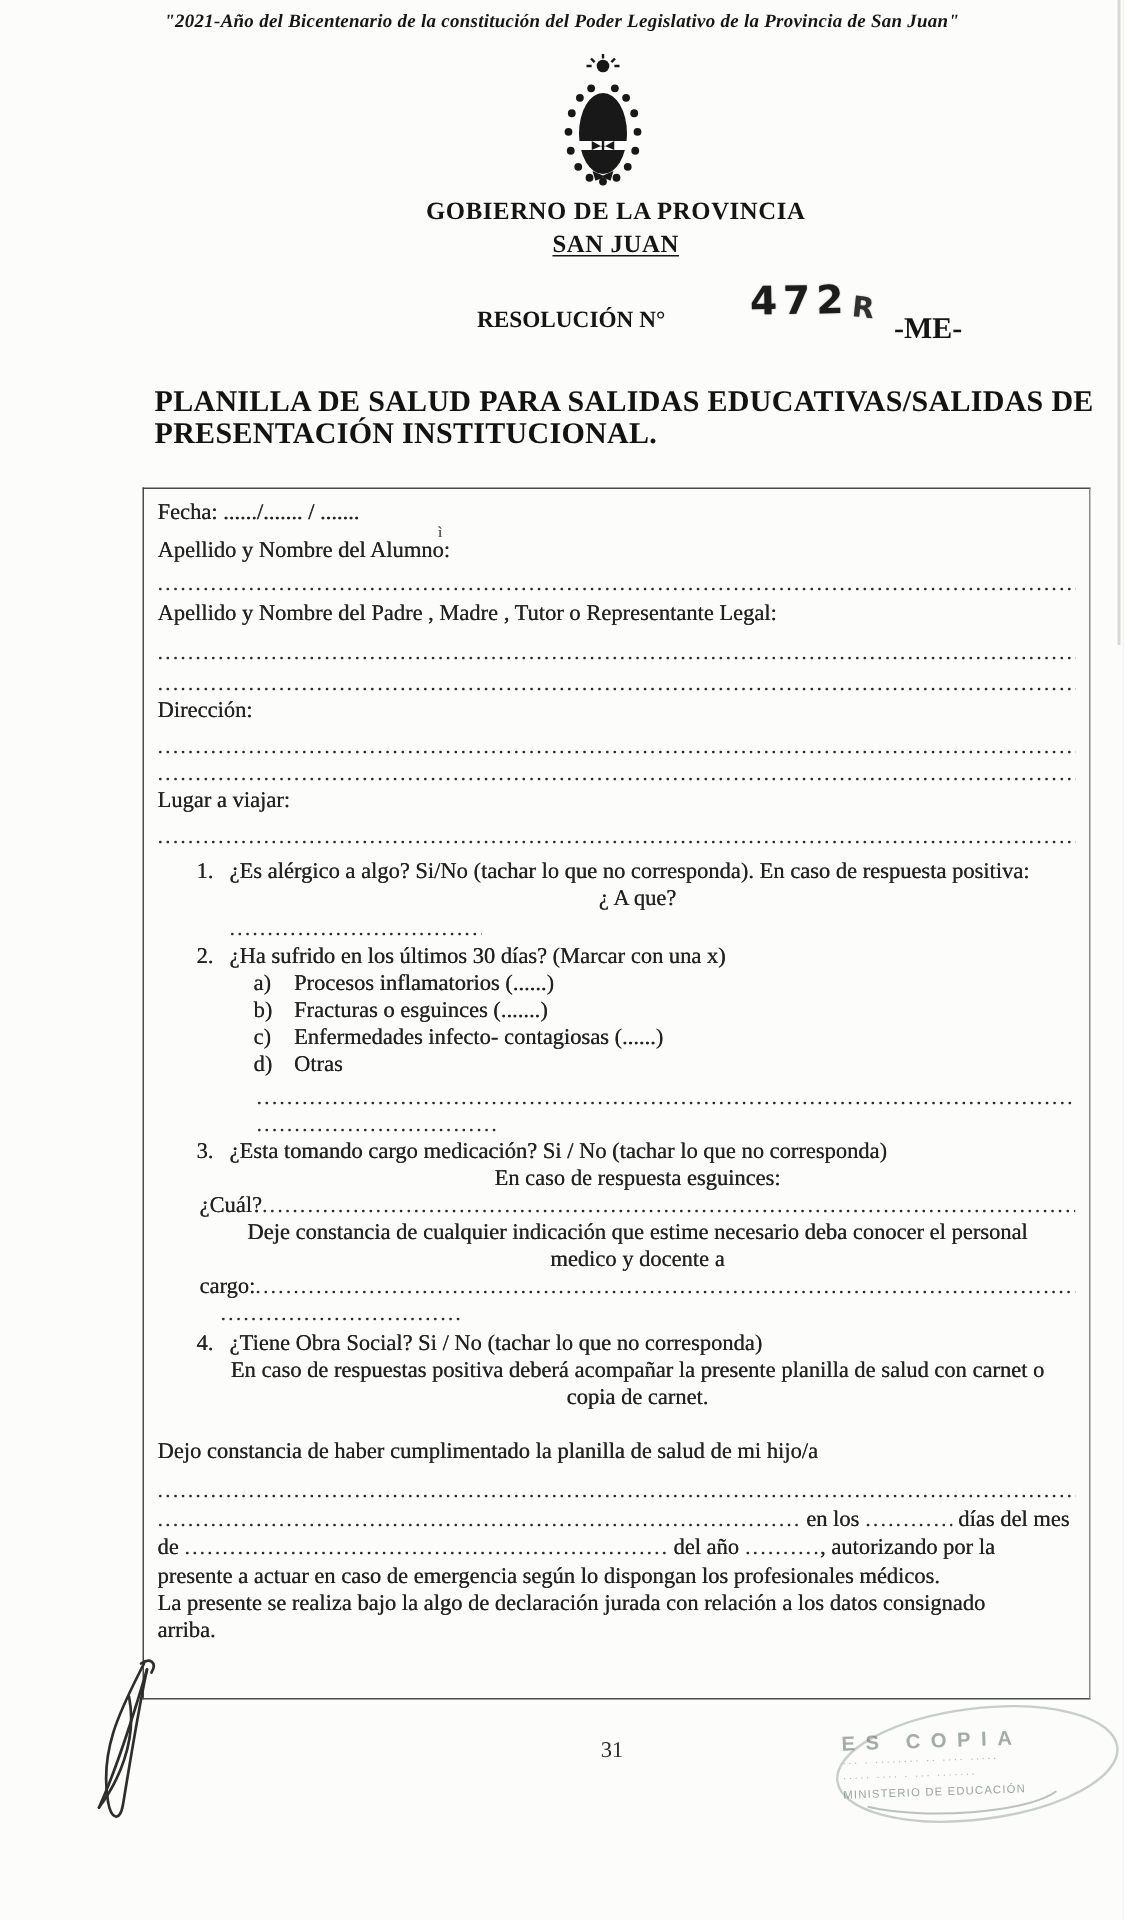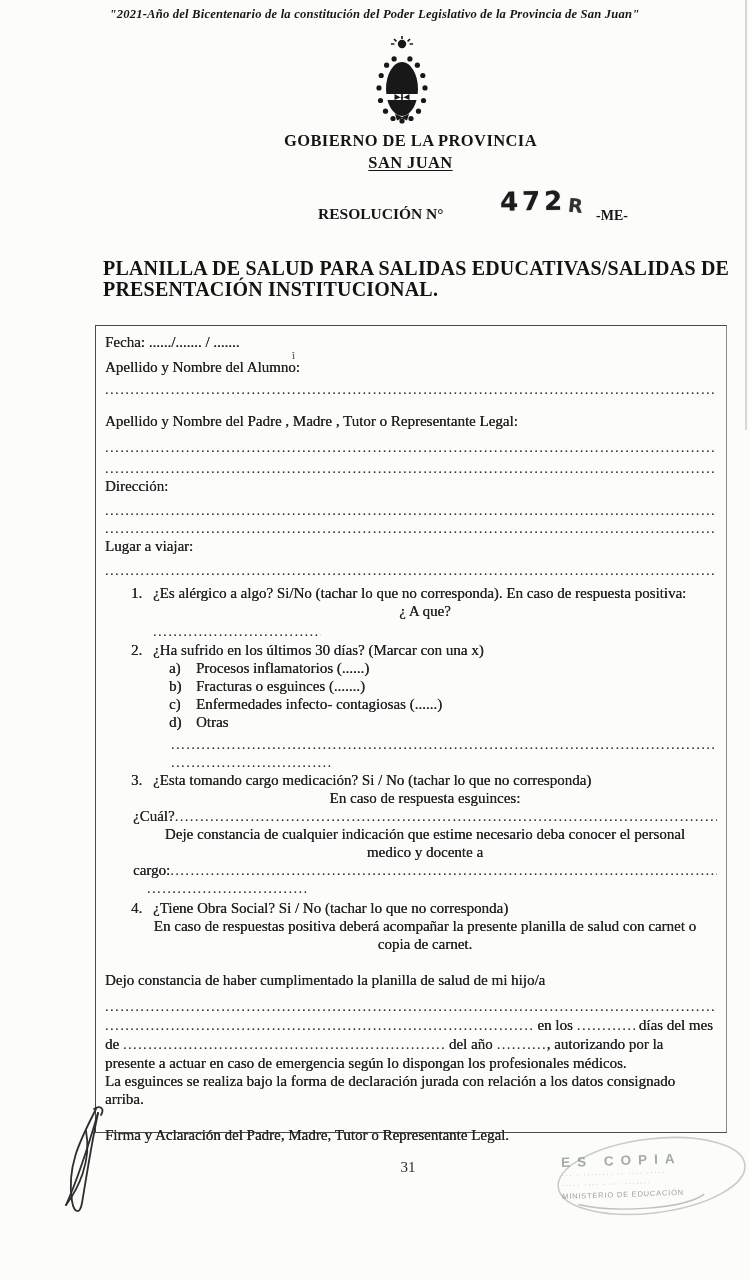--- a/index.html
+++ b/index.html
@@ -16,21 +16,21 @@
   }
   .emblem{position:absolute;left:371px;top:35px;width:62px;height:94px;}
   .gov{position:absolute;top:131px;left:0;right:0;text-align:center;transform:translateX(36px);
        font-weight:bold;font-size:16.5px;letter-spacing:.4px;color:#151515;}
   .gov2{text-decoration:underline;text-underline-offset:2px;margin-top:2px;}
   .res-label{position:absolute;top:205px;left:318px;font-weight:bold;font-size:15.5px;color:#151515;}
   .res-num{position:absolute;top:186px;left:500px;font-family:"DejaVu Sans",sans-serif;
            font-weight:bold;font-size:26px;letter-spacing:4px;color:#1c1c1c;transform:rotate(-1deg);
            text-shadow:0 0 1px rgba(20,20,20,.5);}
   .res-num .rl{display:inline-block;font-size:19px;transform:translateY(3px) rotate(7deg);letter-spacing:0;margin-left:2px;opacity:.9;}
-  .res-me{position:absolute;top:208px;left:596px;font-weight:bold;font-size:14px;color:#151515;}
+  .res-me{position:absolute;top:208px;left:596px;font-weight:bold;font-size:20px;color:#151515;}
   .title{position:absolute;top:258px;left:103px;font-weight:bold;font-size:20px;line-height:21px;
          letter-spacing:.2px;color:#131313;}
   
   .box{
     position:absolute;left:95px;top:325px;width:632px;height:808px;
     border:1.6px solid #4a4a4a;border-right-color:#8a8a8a;box-sizing:border-box;
     padding:7px 9px 0 9px;font-size:15px;color:#222;
     text-shadow:.2px 0 0 #333;
   }
   .ln{height:18px;line-height:18px;white-space:nowrap;overflow:hidden;}
@@ -110,21 +110,21 @@
     <div>PLANILLA DE SALUD PARA SALIDAS EDUCATIVAS/SALIDAS DE</div>
     <div>PRESENTACIÓN INSTITUCIONAL.</div>
   </div>
 
   <div class="box">
     <span class="tick">ì</span>
 
     <div class="ln">Fecha: ....../....... / .......</div>
     <div class="ln" style="margin-top:7px">Apellido y Nombre del Alumno:</div>
     <div class="ln df" style="margin-top:4px">........................................................................................................................................................................................................................................</div>
-    <div class="ln" style="margin-top:14px">Apellido y Nombre del Padre , Madre , Tutor o Representante Legal:</div>
+    <div class="ln" style="margin-top:2px">Apellido y Nombre del Padre , Madre , Tutor o Representante Legal:</div>
     <div class="ln df" style="margin-top:8px">........................................................................................................................................................................................................................................</div>
     <div class="ln df" style="margin-top:3px">........................................................................................................................................................................................................................................</div>
     <div class="ln">Dirección:</div>
     <div class="ln df" style="margin-top:6px">........................................................................................................................................................................................................................................</div>
     <div class="ln df">........................................................................................................................................................................................................................................</div>
     <div class="ln">Lugar a viajar:</div>
     <div class="ln df" style="margin-top:6px">........................................................................................................................................................................................................................................</div>
 
     <div class="ln row" style="margin-top:5px">
       <span class="num">1.</span>
@@ -189,24 +189,23 @@
       <span class="w">días del mes</span>
     </div>
     <div class="ln row" style="margin-top:1px">
       <span class="w0">de </span>
       <span class="df" style="flex:0 0 322px">........................................................................................................................................................................................................................................</span>
       <span class="w">del año</span>
       <span class="df" style="width:50px">........................................................................................................................................................................................................................................</span>
       <span class="w0">, autorizando por la</span>
     </div>
     <div class="ln" style="margin-top:1px">presente a actuar en caso de emergencia según lo dispongan los profesionales médicos.</div>
-    <div class="ln">La esguinces se realiza bajo la forma de declaración jurada con relación a los datos consignado</div>
+    <div class="ln">La presente se realiza bajo la algo de declaración jurada con relación a los datos consignado</div>
     <div class="ln">arriba.</div>
 
-    <div class="ln" style="margin-top:18px">Firma y Aclaración del Padre, Madre, Tutor o Representante Legal.</div>
   </div>
 
   <svg class="sig" width="72" height="124" viewBox="0 0 72 124">
     <g fill="none" stroke="#2e2e2e" stroke-width="1.8" stroke-linecap="round">
       <path d="M46,6 C32,34 16,62 22,98 C24,110 30,112 32,100 C36,76 42,38 48,10"></path>
       <path d="M48,10 C38,44 26,80 16,102"></path>
       <path d="M16,102 C28,86 42,58 36,28"></path>
       <path d="M44,6 C50,2 55,5 51,12"></path>
     </g>
   </svg>

